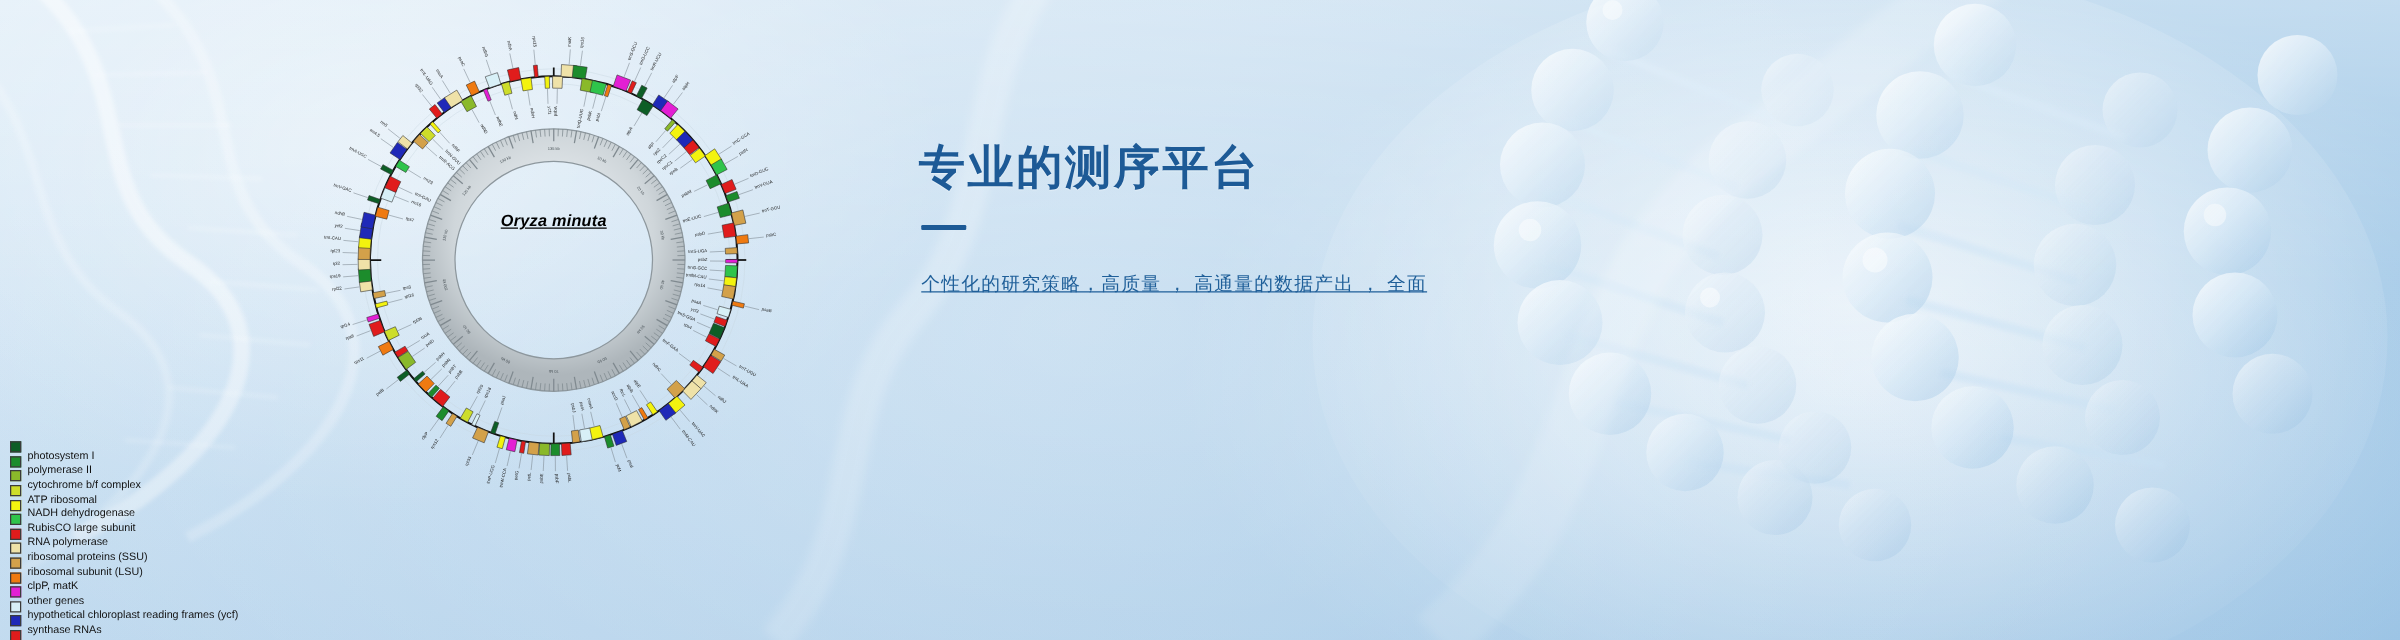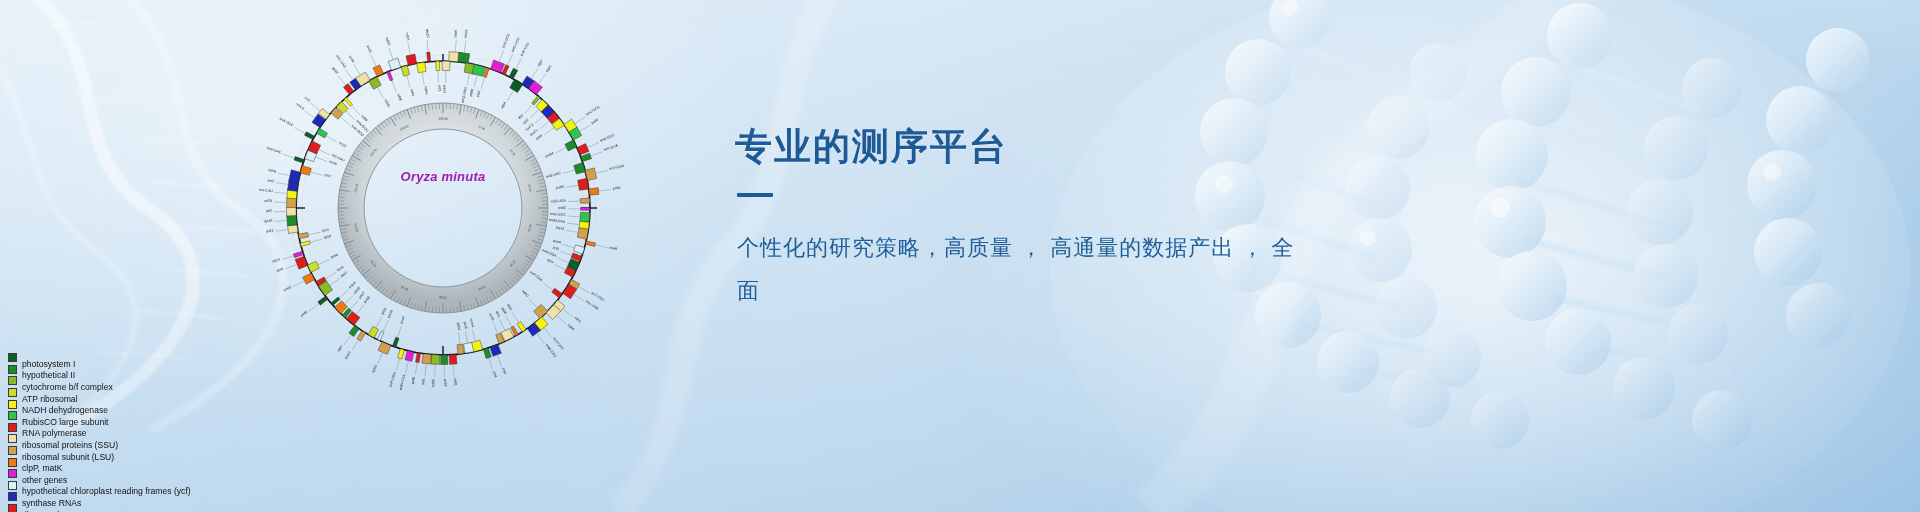--- a/index.html
+++ b/index.html
@@ -26,52 +26,52 @@
     position:absolute;inset:0;
     background:radial-gradient(ellipse 1300px 700px at 860px 256px, rgba(255,255,255,.30) 0%, rgba(255,255,255,0) 70%);
   }
   .bg-svg{position:absolute;inset:0;width:1920px;height:512px;}
 
   
   .genome{position:absolute;left:243px;top:8px;width:400px;height:400px;}
   .genome svg{width:400px;height:400px;display:block;}
   .genome-center{
     position:absolute;left:0;top:160px;width:400px;text-align:center;
-    color:#a21caf;line-height:1.45;pointer-events:none;
+    color:#000000;line-height:1.45;pointer-events:none;text-decoration:underline;
   }
   .genome-center .sp{font-style:italic;font-weight:bold;font-size:13px;letter-spacing:.2px;}
   .genome-center .ty{font-size:12.5px;margin-top:5px;}
   .genome-center .bp{font-size:12px;margin-top:4px;}
 
   
   .legend{position:absolute;left:8px;top:352px;}
   .legend-row{display:flex;align-items:center;height:11.6px;margin:0;}
   .legend-swatch{
     width:9px;height:9px;border:1px solid #3b3b3b;box-sizing:border-box;
     margin-right:5px;flex:0 0 auto;
   }
   .legend-label{
     font-size:8.6px;color:#121212;white-space:nowrap;
     font-family:"Liberation Sans","DejaVu Sans",sans-serif;
     margin-top:12px;
   }
 
   
-  .copy{position:absolute;left:735px;top:126px;width:620px;}
+  .copy{position:absolute;left:735px;top:113px;width:620px;}
   .copy h1{
     margin:0;font-size:37px;line-height:1.12;font-weight:bold;
     color:#1d5a96;letter-spacing:2px;
     text-shadow:0 1px 1px rgba(255,255,255,.45);
   }
   .copy .rule{
     width:36px;height:4px;background:#1d5a96;margin:26px 0 0 2px;border-radius:1px;
   }
   .copy .body{
-    margin:30px 0 0 2px;font-size:22px;line-height:1.92;color:#1f5f99;
-    letter-spacing:1px;max-width:560px;
+    margin:30px 0 0 2px;font-size:15px;line-height:1.92;color:#1f5f99;
+    letter-spacing:1px;max-width:560px;text-decoration:underline;
   }
   .copy .body p{margin:0;}
 </style>
 </head>
 <body>
 
 <div class="banner">
 
   <div class="bg-base"></div>
 
@@ -761,21 +761,21 @@
     </div>
   </div>
 
   <div class="legend" id="legend">
       <div class="legend-row">
         <span class="legend-swatch" style="background: rgb(13, 94, 38);"></span>
         <span class="legend-label">photosystem I</span>
       </div>
       <div class="legend-row">
         <span class="legend-swatch" style="background: rgb(28, 140, 44);"></span>
-        <span class="legend-label">hypothetical II</span>
+        <span class="legend-label">polymerase II</span>
       </div>
       <div class="legend-row">
         <span class="legend-swatch" style="background: rgb(138, 185, 42);"></span>
         <span class="legend-label">cytochrome b/f complex</span>
       </div>
       <div class="legend-row">
         <span class="legend-swatch" style="background: rgb(205, 221, 42);"></span>
         <span class="legend-label">ATP ribosomal</span>
       </div>
       <div class="legend-row">

